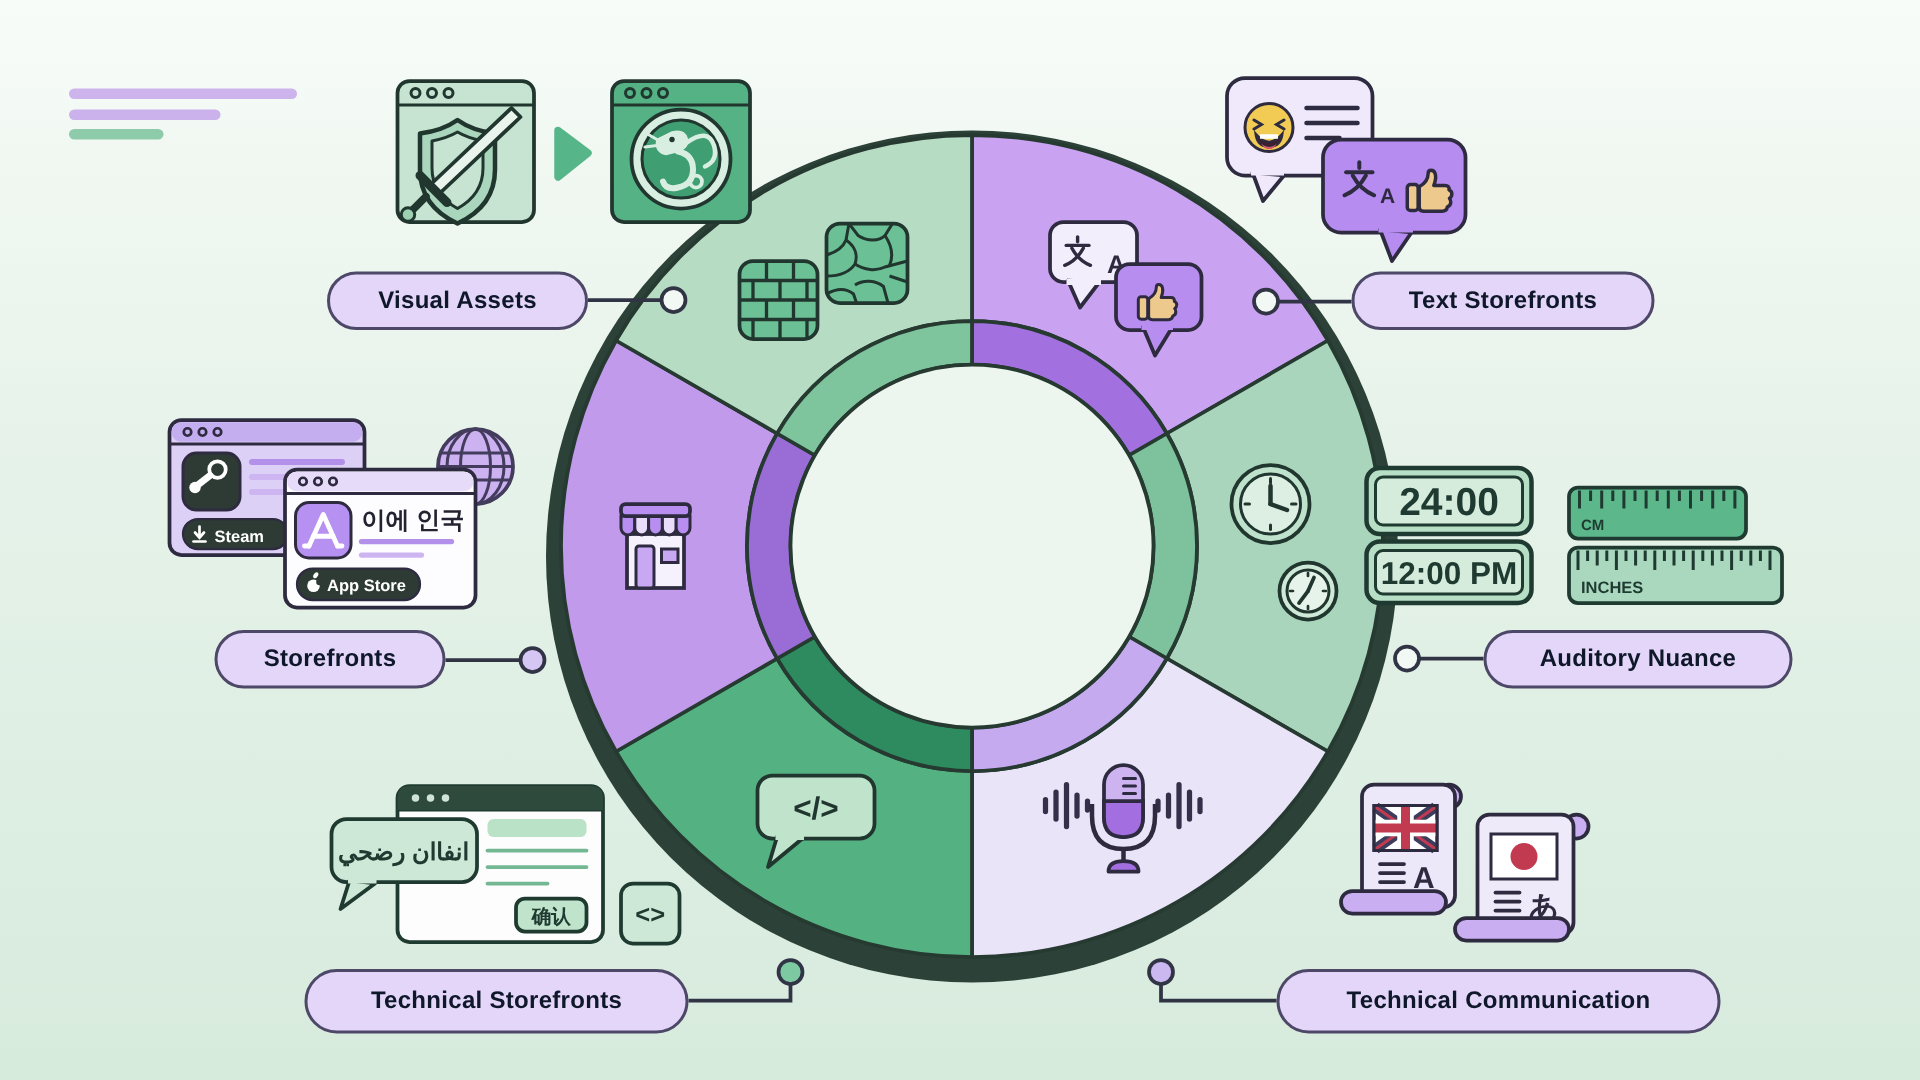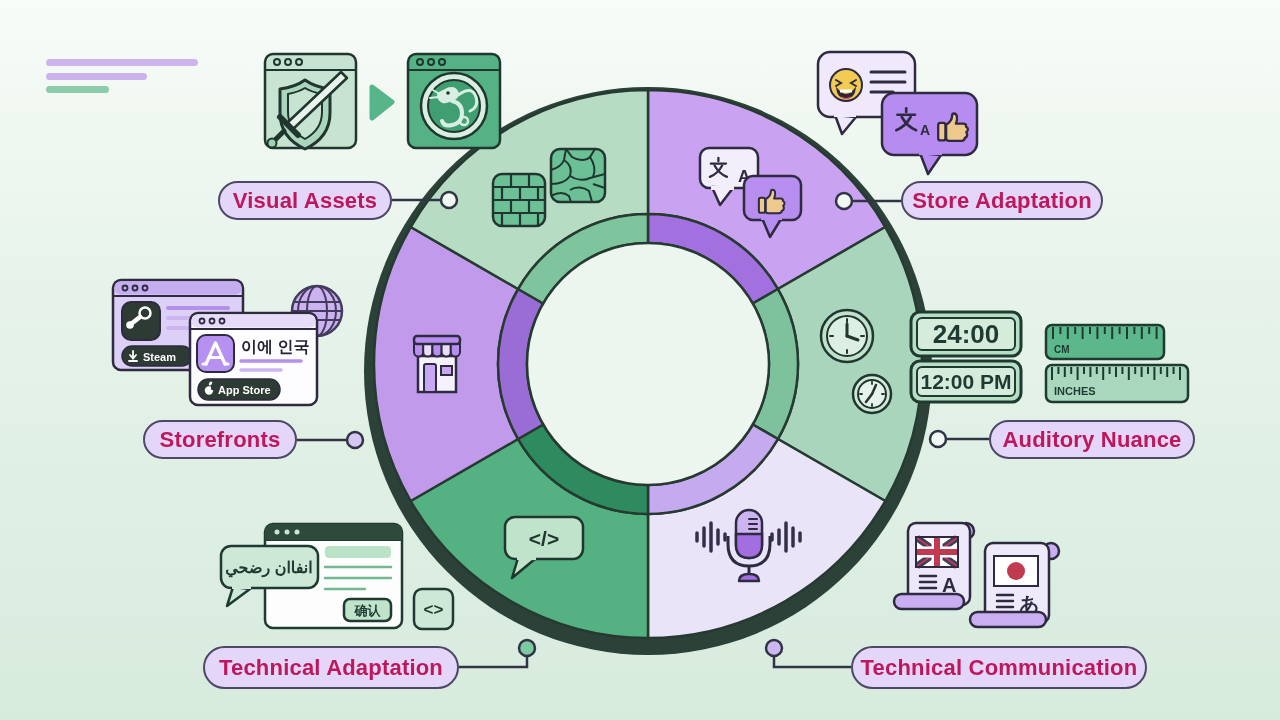--- a/index.html
+++ b/index.html
@@ -5,21 +5,21 @@
   html,body{margin:0;padding:0;background:#ccc;}
   .stage{
     position:relative;width:1280px;height:720px;overflow:hidden;
     background:linear-gradient(180deg,#f8fcf9 0%,#f1f8f2 14%,#e7f3ea 40%,#ddeee2 75%,#d7ebdd 100%);
     font-family:"Liberation Sans",sans-serif;
   }
   svg{position:absolute;left:0;top:0;}
   .pill{
     position:absolute;display:flex;align-items:center;justify-content:center;
     background:#e3d6f8;border:2px solid #4e4868;border-radius:24px;
-    font-weight:700;color:#be185d;font-size:22px;white-space:nowrap;
+    font-weight:700;color:#0f172a;font-size:16px;white-space:nowrap;
     box-sizing:border-box;letter-spacing:.2px;
   }
   text{font-family:"Liberation Sans",sans-serif;}
 </style>
 </head>
 <body>
 
 <div class="stage">
 
 <svg width="1280" height="720" viewBox="0 0 1280 720">
@@ -466,19 +466,19 @@
       <line x1="997" y1="595" x2="1013" y2="595"></line>
           <line x1="997" y1="601" x2="1013" y2="601"></line>
           <line x1="997" y1="607" x2="1013" y2="607"></line>
     </g>
     <text x="1019" y="611" font-size="20" font-weight="700" fill="#2e2b40">あ</text>
     <rect x="970" y="612" width="76" height="15" rx="7.5" fill="#c9aef2" stroke="#2e2b40" stroke-width="2.5"></rect>
   </g>
 </svg>
 
 <div class="pill" style="left:218px;top:181px;width:174px;height:39px;">Visual Assets</div>
-<div class="pill" style="left:901px;top:181px;width:202px;height:39px;">Store Adaptation</div>
+<div class="pill" style="left:901px;top:181px;width:202px;height:39px;">Text Storefronts</div>
 <div class="pill" style="left:143px;top:420px;width:154px;height:39px;">Storefronts</div>
 <div class="pill" style="left:989px;top:420px;width:206px;height:39px;">Auditory Nuance</div>
-<div class="pill" style="left:203px;top:646px;width:256px;height:43px;">Technical Adaptation</div>
+<div class="pill" style="left:203px;top:646px;width:256px;height:43px;">Technical Storefronts</div>
 <div class="pill" style="left:851px;top:646px;width:296px;height:43px;">Technical Communication</div>
 
 </div>
 
 </body></html>

